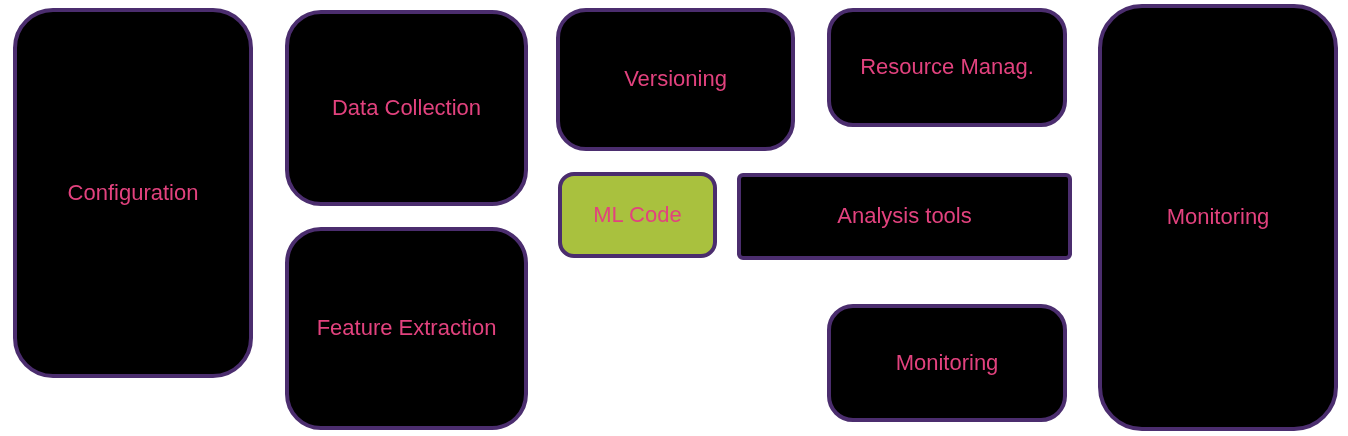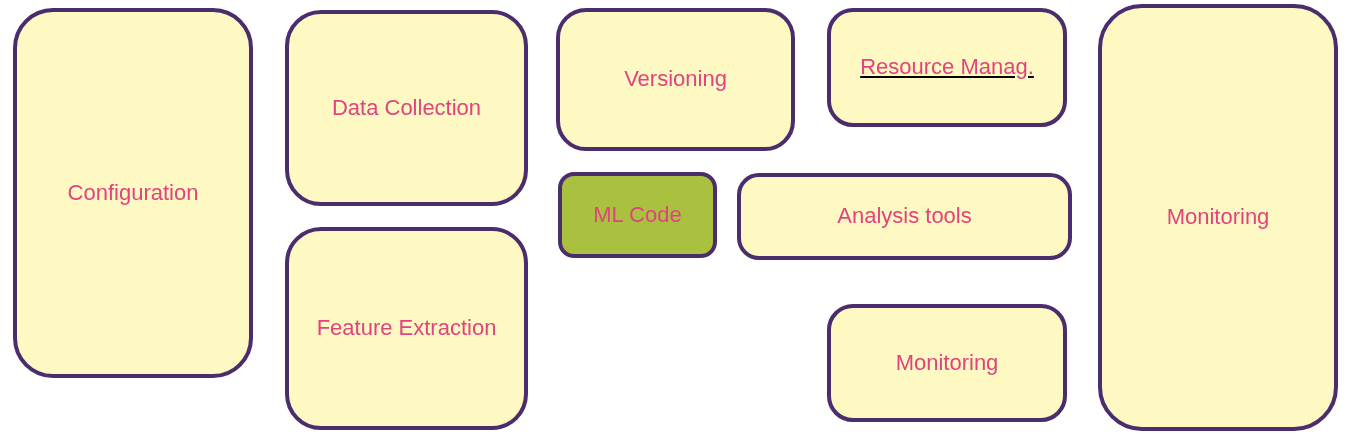--- a/index.html
+++ b/index.html
@@ -12,21 +12,21 @@
     width: 1348px;
     height: 436px;
     background: #ffffff;
     font-family: "Liberation Sans", sans-serif;
     overflow: hidden;
   }
   .box {
     position: absolute;
     box-sizing: border-box;
     border: 4px solid #4b2d6e;
-    background: #fef9c3;
+    background: #000000;
     display: flex;
     align-items: center;
     justify-content: center;
     text-align: center;
   }
   .box .label {
     color: #e2427e;
     font-size: 22px;
     line-height: 1.2;
     white-space: nowrap;
@@ -35,21 +35,21 @@
     background: #a9c13e;
   }
   
   #box-configuration      { left: 13px;   top: 8px;   width: 240px; height: 370px; border-radius: 40px; }
   #box-data-collection    { left: 285px;  top: 10px;  width: 243px; height: 196px; border-radius: 36px; }
   #box-feature-extraction { left: 285px;  top: 227px; width: 243px; height: 203px; border-radius: 36px; }
   #box-versioning         { left: 556px;  top: 8px;   width: 239px; height: 143px; border-radius: 30px; }
   #box-ml-code            { left: 558px;  top: 172px; width: 159px; height: 86px;  border-radius: 16px; }
   #box-process-manag      { left: 557px;  top: 283px; width: 237px; height: 143px; border-radius: 30px; }
   #box-resource-manag     { left: 827px;  top: 8px;   width: 240px; height: 119px; border-radius: 26px; text-decoration: underline; }
-  #box-analysis-tools     { left: 737px;  top: 173px; width: 335px; height: 87px;  border-radius: 22px; text-align: right; }
+  #box-analysis-tools     { left: 737px;  top: 173px; width: 335px; height: 87px;  border-radius: 6px; text-align: right; }
   #box-monitoring-small   { left: 827px;  top: 304px; width: 240px; height: 118px; border-radius: 26px; }
   #box-monitoring-tall    { left: 1098px; top: 4px;   width: 240px; height: 427px; border-radius: 44px; }
 </style>
 </head>
 <body>
 
 <div class="canvas">
 
   <div class="box" id="box-configuration">
     <span class="label">Configuration</span>

